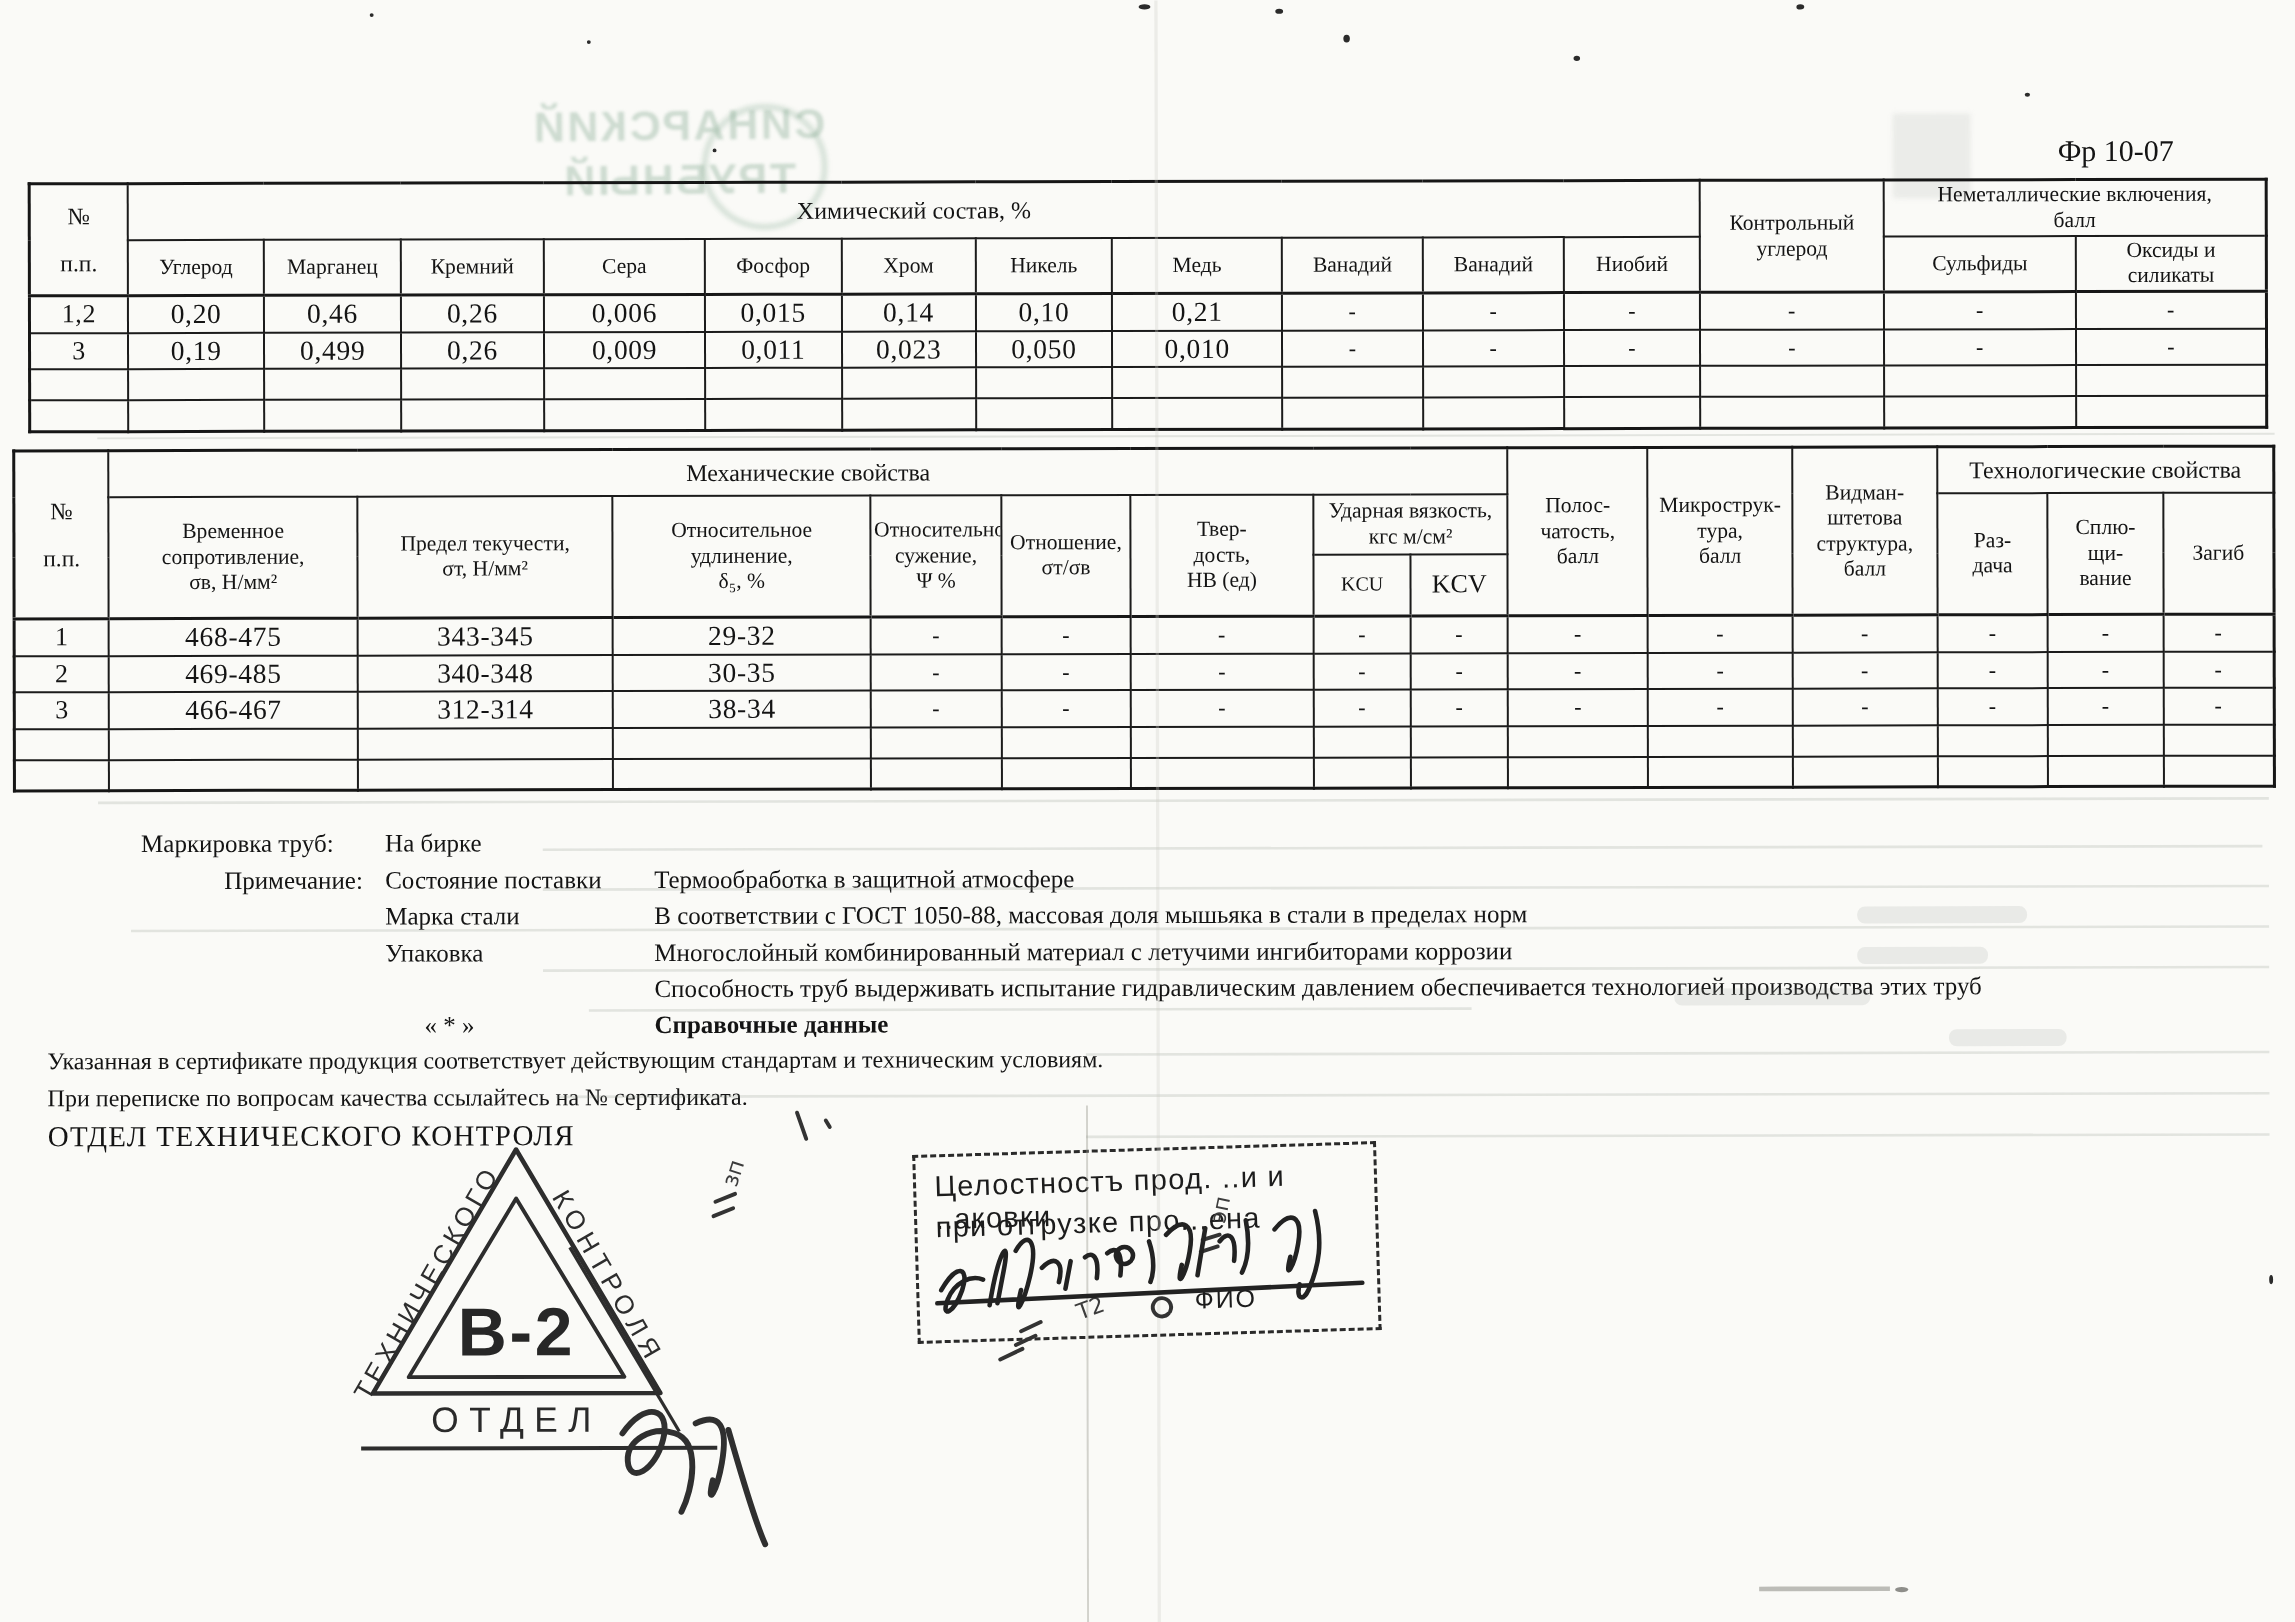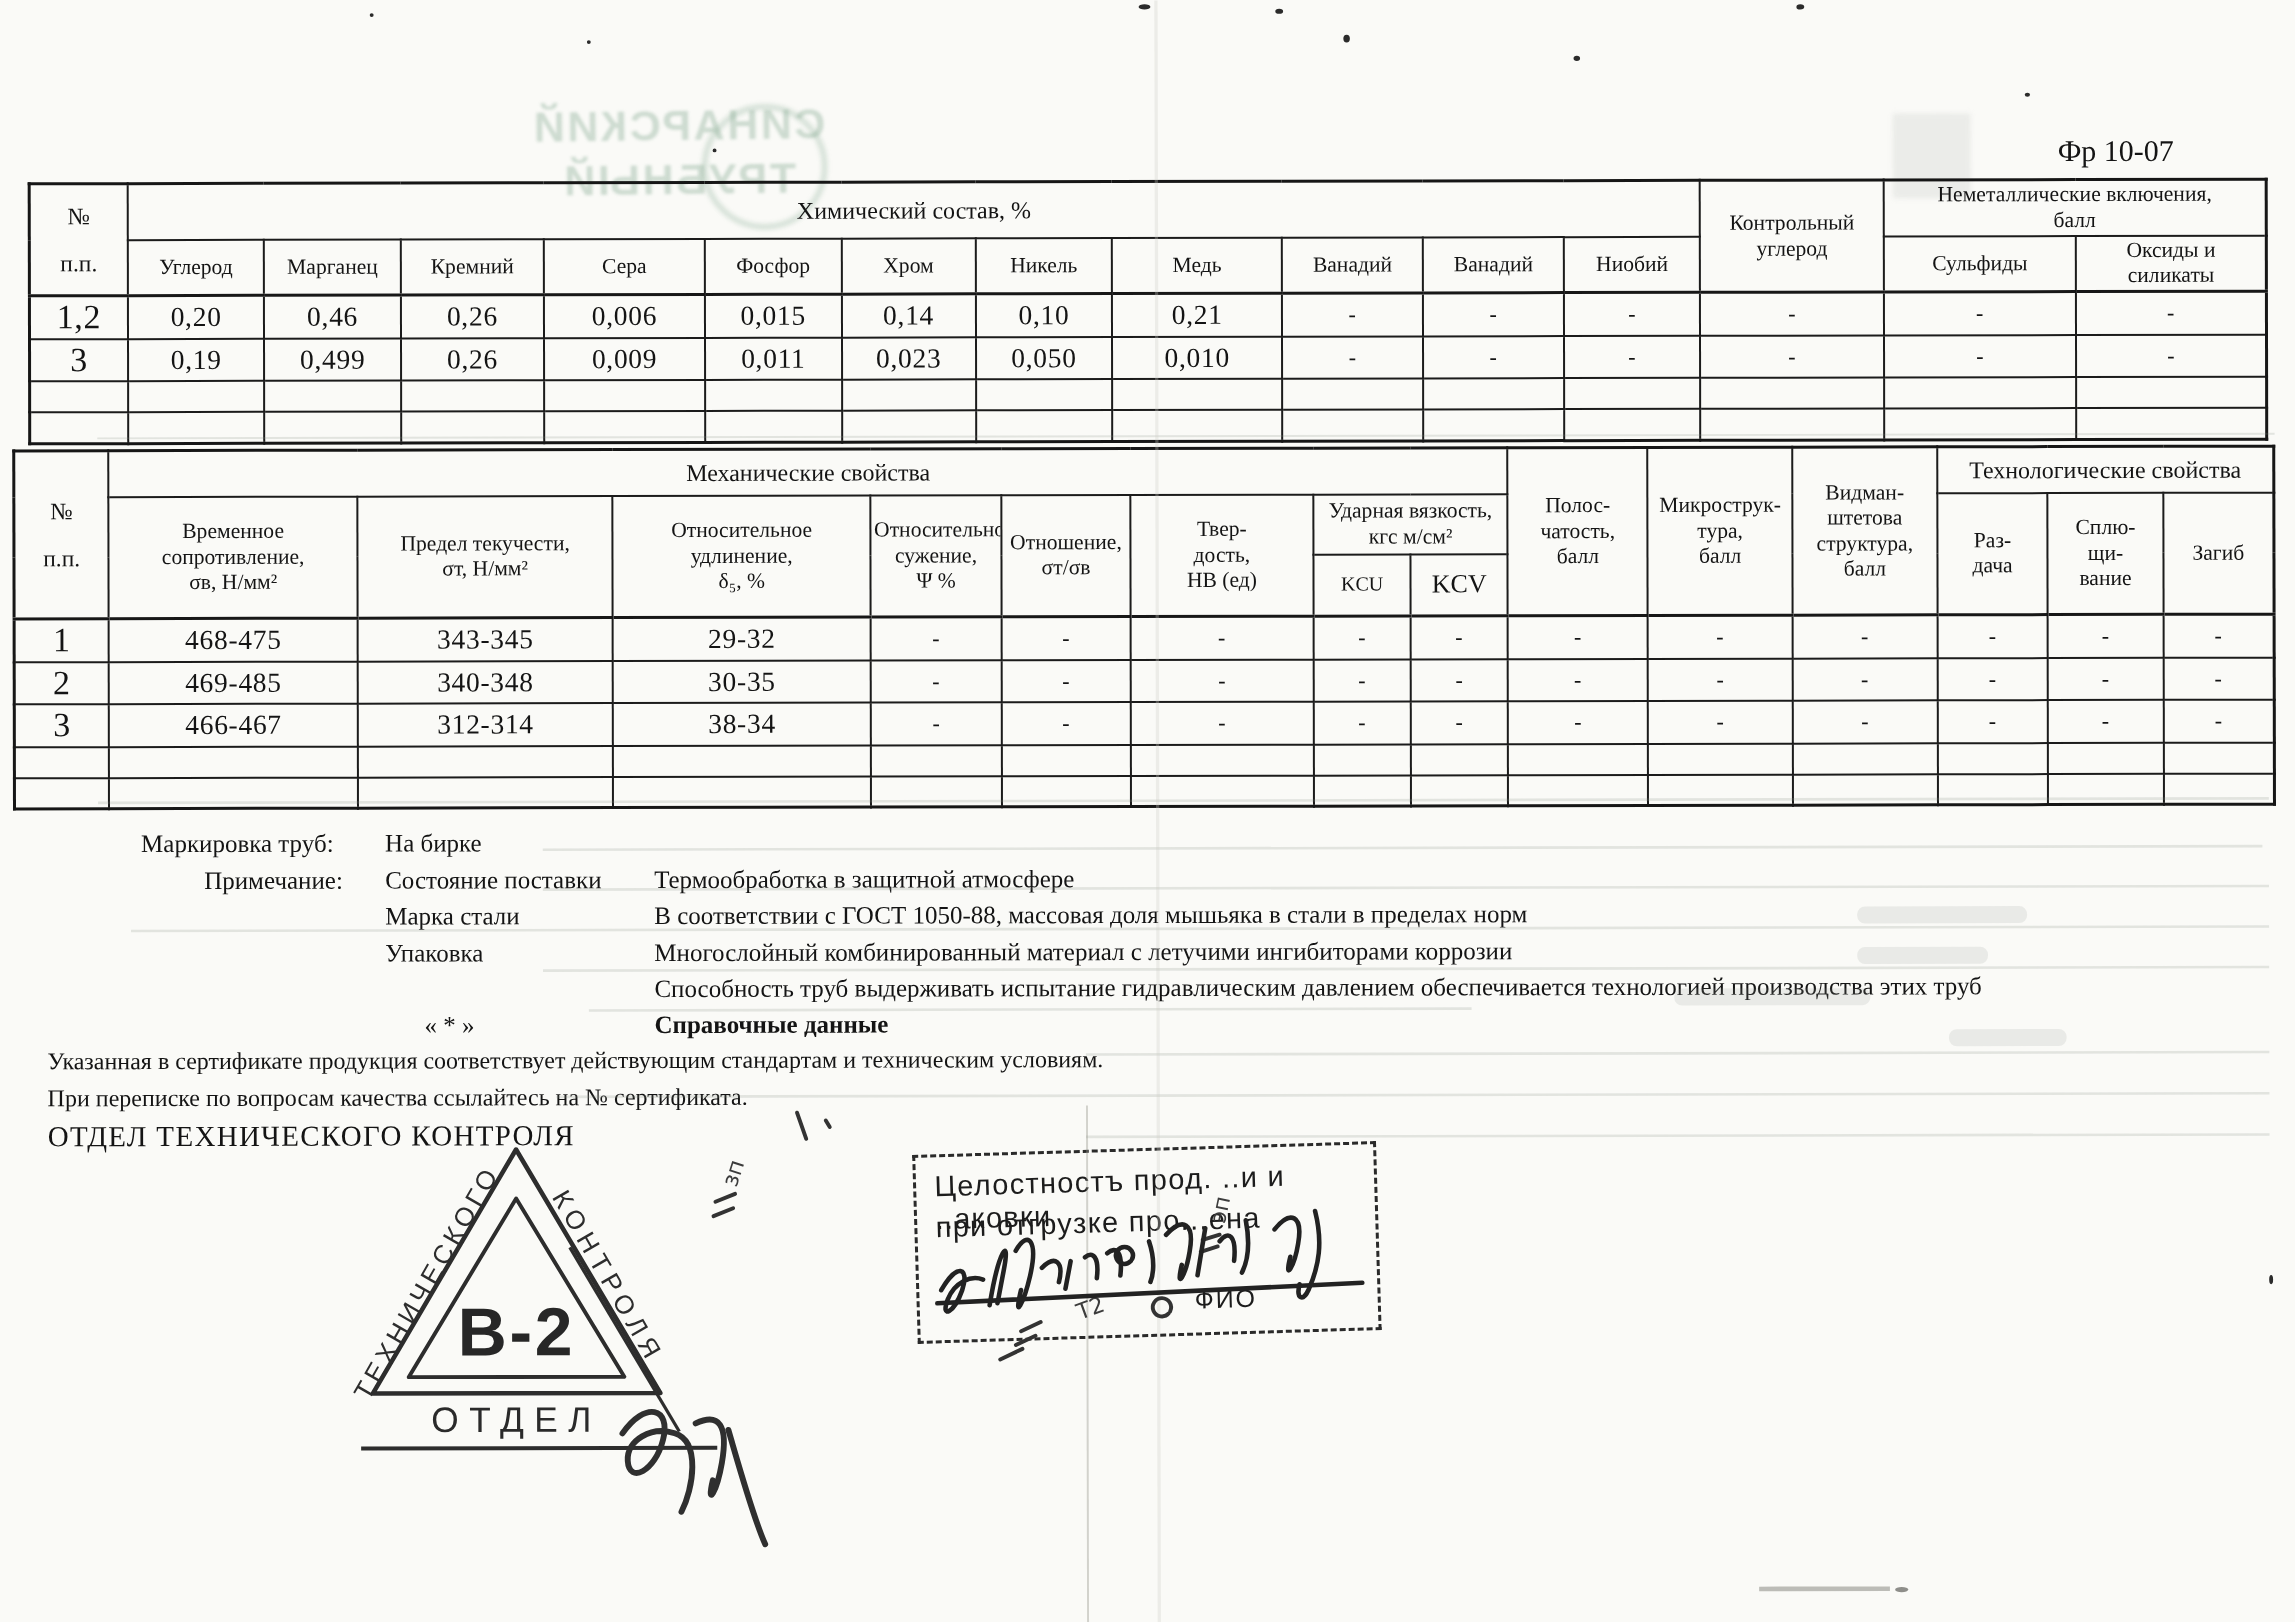--- a/index.html
+++ b/index.html
@@ -36,21 +36,21 @@
     z-index:2;background:rgba(255,255,255,0.0);
   }
   table.doc-table th, table.doc-table td{
     border:2px solid #1b1b1b;text-align:center;vertical-align:middle;
     padding:1.3px 2.6px;white-space:pre-line;overflow:hidden;
   }
   table.doc-table{border:3.9px solid #161616;}
   table.doc-table th{font-weight:normal;font-size:21.6px;line-height:1.18;}
   table.doc-table td{font-size:27.5px;letter-spacing:0.7px;}
   table.doc-table td.dash{font-size:22px;}
-  table.doc-table td.num{font-size:34px;margin-left:36px;}
+  table.doc-table td.num{font-size:26px;margin-left:36px;}
   .banner{font-size:24px !important;}
   .numhdr{line-height:2.0 !important;font-size:23.5px !important;}
   table.doc-table tbody tr:first-child td{border-top:3.9px solid #171717;}
   table.doc-table thead tr:first-child th{border-top:none;}
   table.doc-table tbody td{border-top-width:2.6px;border-bottom-width:2.6px;}
   #chem{left:29px;top:180px;width:2240px;}
   #chem thead tr:nth-child(1){height:56px;}
   #chem thead tr:nth-child(2){height:52px;}
   #chem tbody tr{height:31px;}
   #mech{left:13px;top:447px;width:2263px;}
@@ -360,21 +360,21 @@
           <td></td>
         </tr>
       </tbody>
   </table>
 
   <div class="noteline" style="left:0;top:828px;">
     <span style="left:141px;">Маркировка труб:</span>
     <span style="left:385px;">На бирке</span>
   </div>
   <div class="noteline" style="left:0;top:865px;">
-    <span style="left:204px;text-align:center;">Примечание:</span>
+    <span style="left:224px;text-align:center;">Примечание:</span>
     <span style="left:385px;">Состояние поставки</span>
     <span style="left:654px;">Термообработка в защитной атмосфере</span>
   </div>
   <div class="noteline" style="left:0;top:901px;">
     <span style="left:385px;">Марка стали</span>
     <span style="left:654px;">В соответствии с ГОСТ 1050-88, массовая доля мышьяка в стали в пределах норм</span>
   </div>
   <div class="noteline" style="left:0;top:938px;">
     <span style="left:385px;">Упаковка</span>
     <span style="left:654px;">Многослойный комбинированный материал с летучими ингибиторами коррозии</span>

